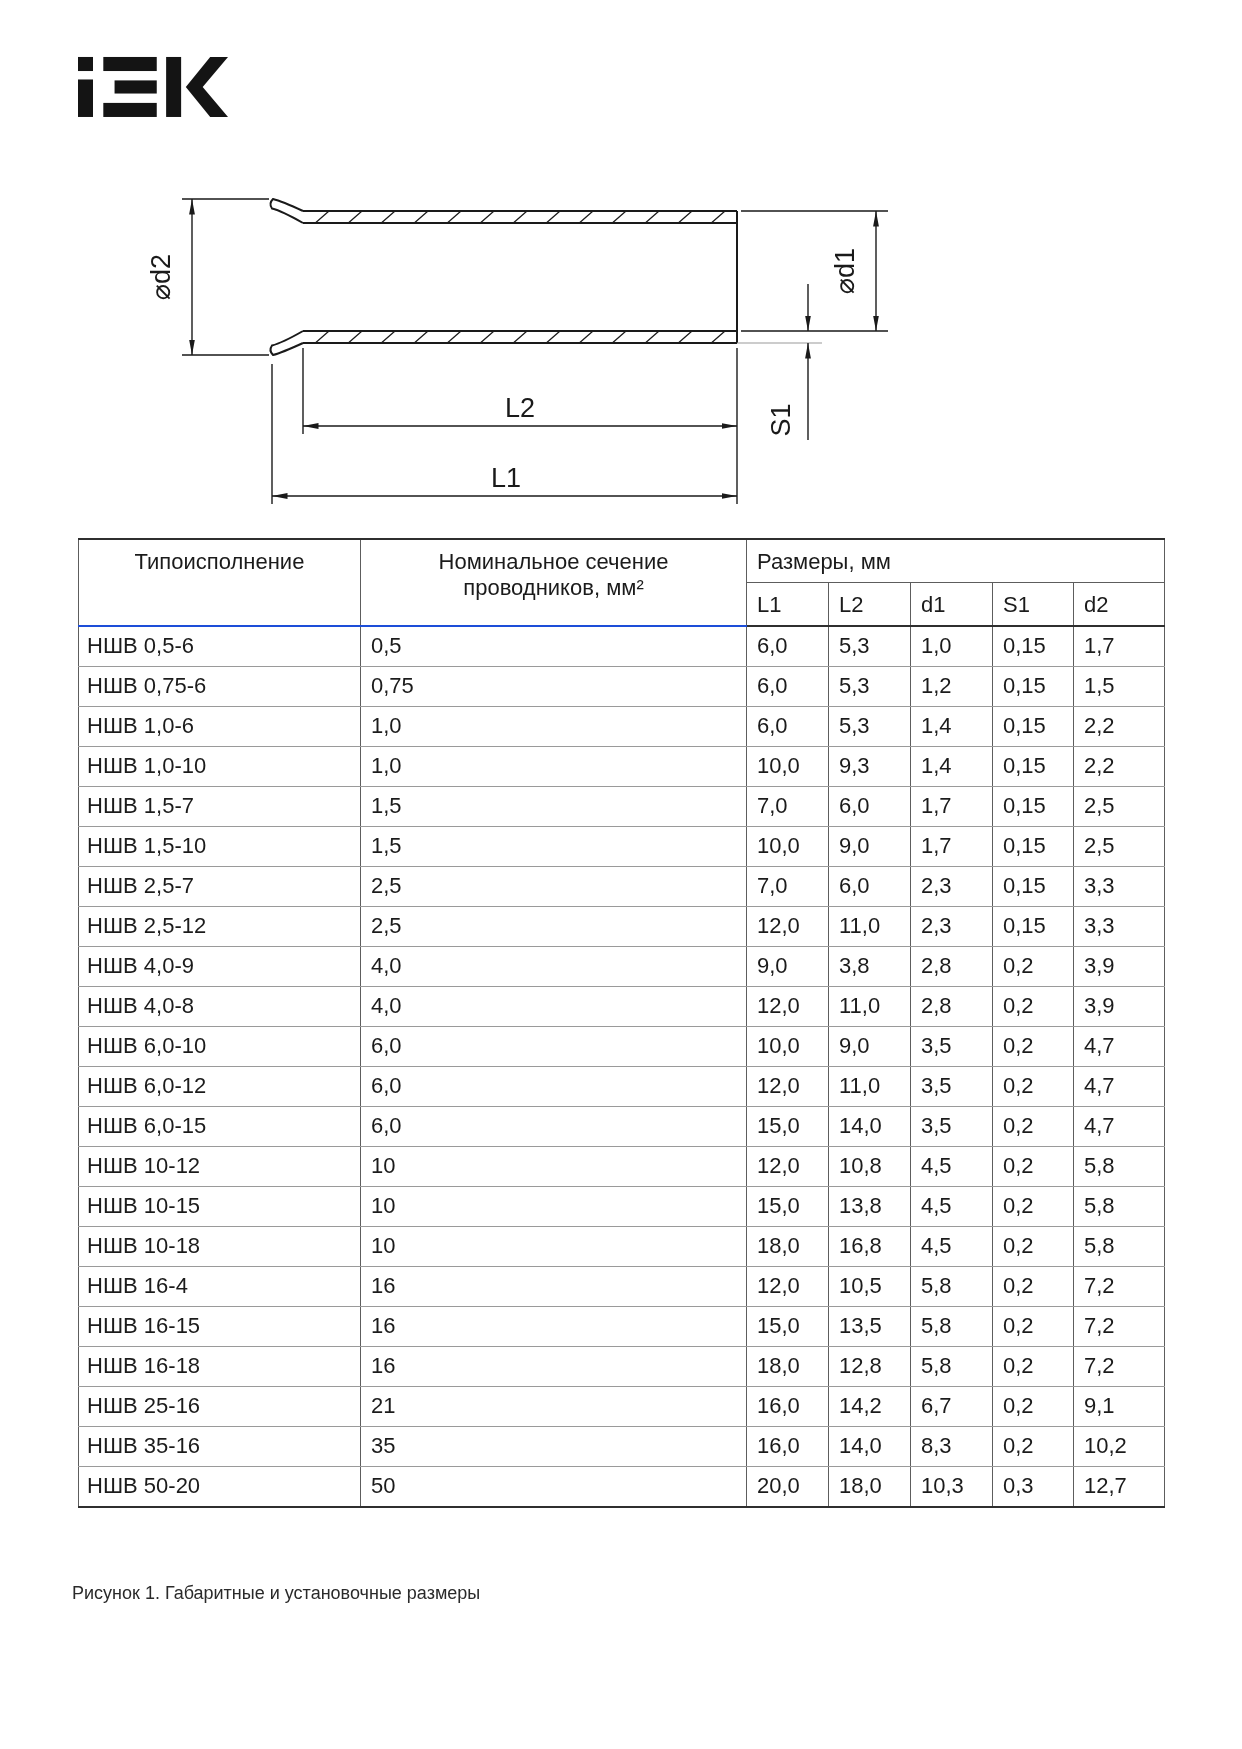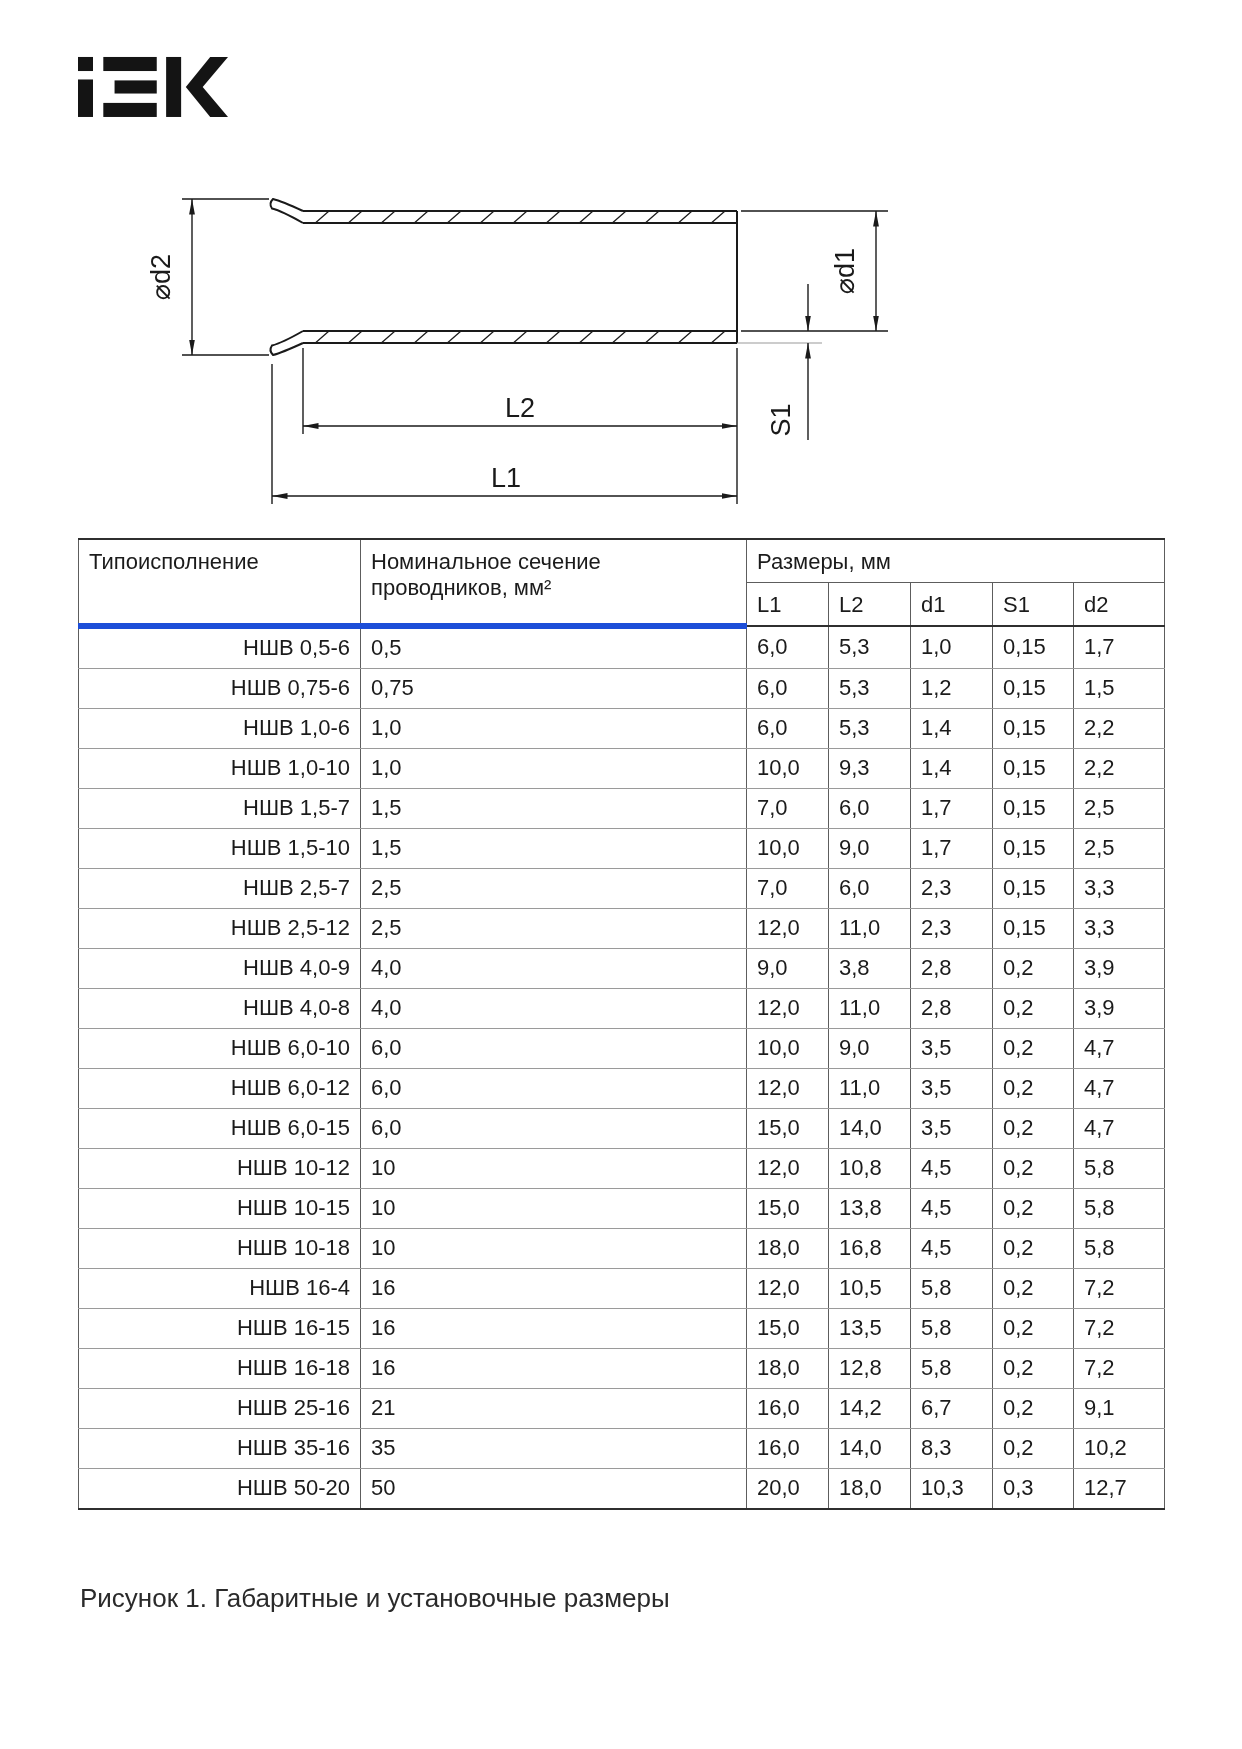--- a/index.html
+++ b/index.html
@@ -45,33 +45,33 @@
     padding: 6px 10px 7px 10px;
     overflow: hidden;
     white-space: normal;
   }
   .spec-table thead th {
     vertical-align: top;
     padding-top: 9px;
     border-bottom: 1px solid #5d5d5d;
   }
   .spec-table thead tr:last-child th { border-bottom: 2px solid #2f2f2f; }
-  .spec-table thead th[rowspan] { border-bottom: 6px solid #1d4ed8; }
+  .spec-table thead th[rowspan] { border-bottom: 2px solid #1d4ed8; text-align: center; }
   .spec-table tbody td {
     border-top: 1.5px solid #9a9a9a;
     border-bottom: 1.5px solid #9a9a9a;
     height: 26px;
     vertical-align: middle;
   }
-  .spec-table tbody td:first-child { padding-left: 8px; text-align: right; }
+  .spec-table tbody td:first-child { padding-left: 8px; }
   .sub-hdr th { height: 24px; }
   .caption {
     position: absolute;
-    left: 80px; top: 1583px;
-    font-size: 26px;
+    left: 72px; top: 1583px;
+    font-size: 18px;
     color: #2a2a2a;
   }
 </style>
 </head>
 <body>
 
 <div class="page">
 
   <svg class="logo" viewBox="0 0 160 65" aria-label="IEK">
     <g fill="#141414">

